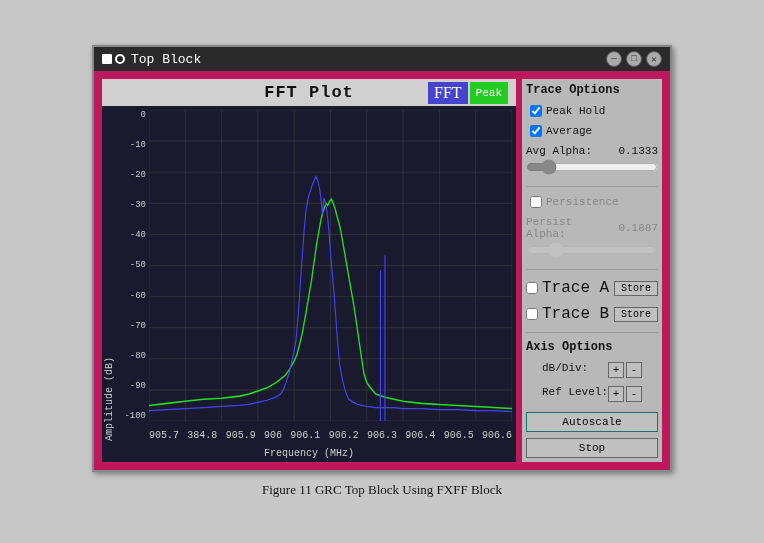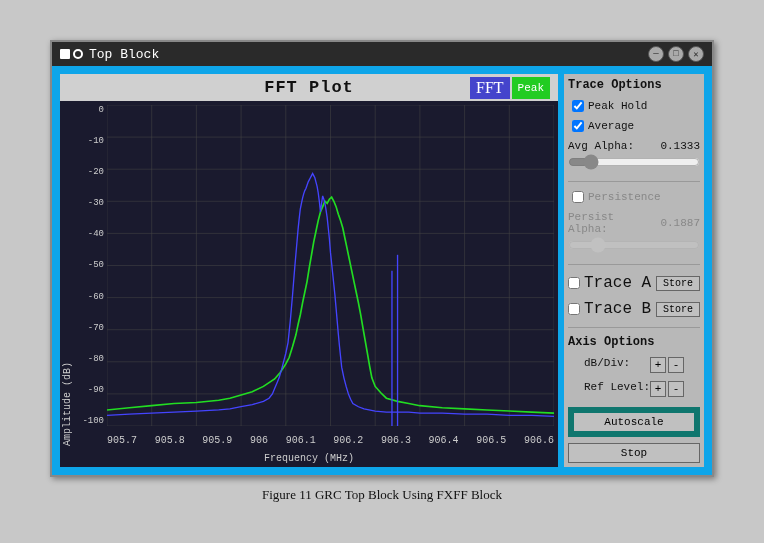--- a/index.html
+++ b/index.html
@@ -8,23 +8,23 @@
       font-family: 'Courier New', Courier, monospace;
       display: flex;
       flex-direction: column;
       align-items: center;
       justify-content: center;
       min-height: 100vh;
       padding: 20px;
     }
 
     .window {
-      background: #0ea5e9;
+      background: #be185d;
       border: 2px solid #888;
-      width: 664px;
+      width: 580px;
       box-shadow: 2px 2px 6px rgba(0,0,0,0.4);
     }
 
     .title-bar {
       background: #2a2a2a;
       color: white;
       display: flex;
       align-items: center;
       justify-content: space-between;
       padding: 4px 8px;
@@ -313,21 +313,21 @@
       border: 1px solid #666;
       width: 16px; height: 16px;
       display: flex; align-items: center; justify-content: center;
       font-size: 11px;
       cursor: pointer;
       font-family: 'Courier New', monospace;
     }
 
     .autoscale-btn {
       background: #c0c0c0;
-      border: 6px solid #0f766e;
+      border: 1px solid #0f766e;
       padding: 3px 0;
       font-size: 11px;
       cursor: pointer;
       font-family: 'Courier New', monospace;
       width: 100%;
       text-align: center;
       margin-top: 4px;
     }
 
     .stop-btn {
@@ -588,21 +588,21 @@
                   400,291
                 "></polyline>
 
               <line x1="260" y1="300" x2="260" y2="140" stroke="#4444ff" stroke-width="1.2"></line>
               <line x1="255" y1="300" x2="255" y2="155" stroke="#4444ff" stroke-width="1.2"></line>
             </svg>
           </div>
 
           <div class="x-labels">
             <span class="x-label">905.7</span>
-            <span class="x-label">905.8</span>
+            <span class="x-label">384.8</span>
             <span class="x-label">905.9</span>
             <span class="x-label">906</span>
             <span class="x-label">906.1</span>
             <span class="x-label">906.2</span>
             <span class="x-label">906.3</span>
             <span class="x-label">906.4</span>
             <span class="x-label">906.5</span>
             <span class="x-label">906.6</span>
           </div>
         </div>

